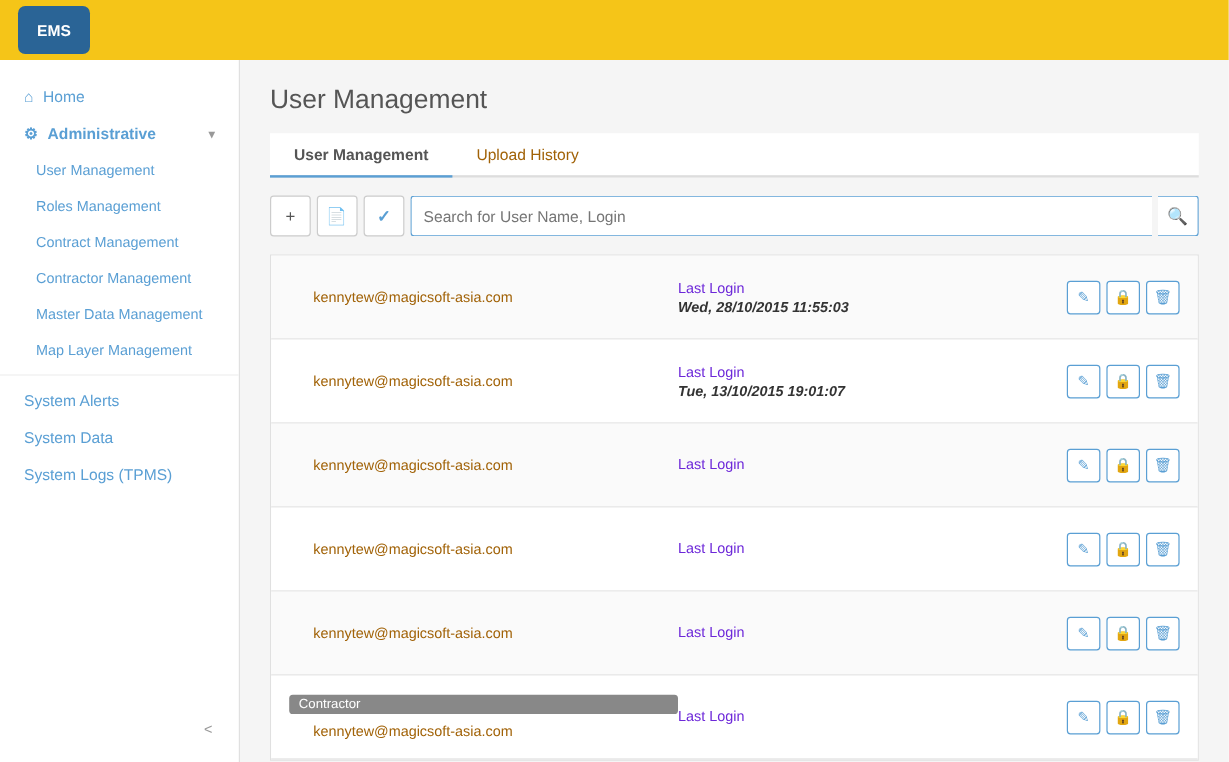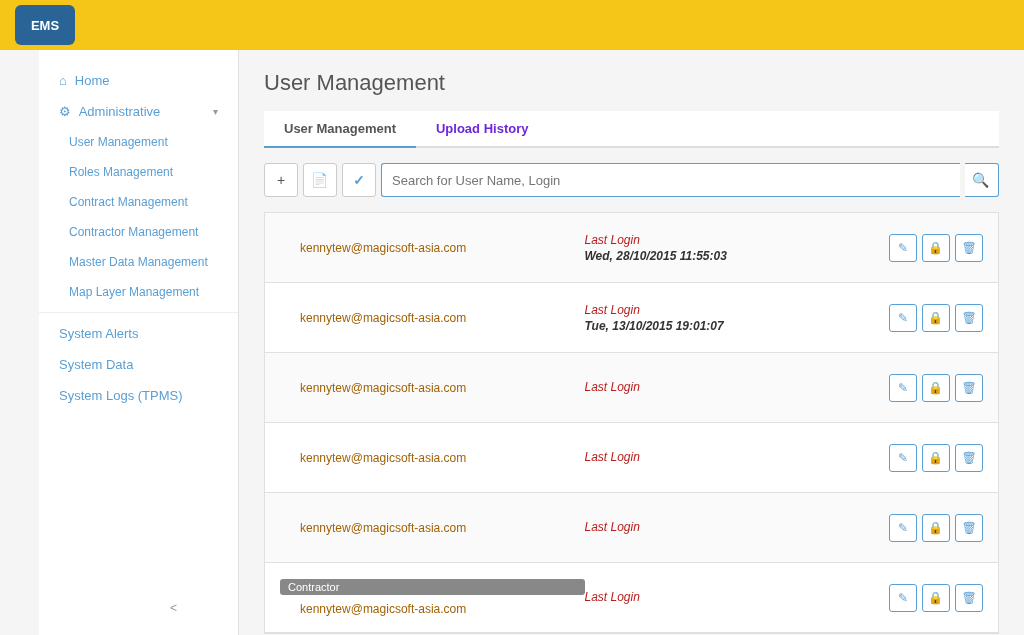--- a/index.html
+++ b/index.html
@@ -20,21 +20,20 @@
       border-radius: 6px;
       display: flex; align-items: center; justify-content: center;
       color: white; font-weight: bold; font-size: 13px;
     }
 
     
     .layout {
       display: flex;
       flex: 1;
       overflow: hidden;
-      margin-left: 39px;
     }
 
     
     .sidebar {
       width: 200px;
       background: white;
       border-right: 1px solid #e0e0e0;
       padding: 15px 0;
       flex-shrink: 0;
       overflow-y: auto;
@@ -42,21 +41,21 @@
     .sidebar-item {
       padding: 8px 20px;
       font-size: 13px;
       color: #5a9fd4;
       cursor: pointer;
       display: flex;
       align-items: center;
       gap: 8px;
     }
     .sidebar-item.section {
-      font-weight: normal;
+      font-weight: bold;
       font-size: 13px;
       color: #5a9fd4;
     }
     .sidebar-item.sub {
       padding-left: 30px;
       font-size: 12px;
       color: #5a9fd4;
     }
     .sidebar-collapse {
       margin-left: auto;
@@ -87,24 +86,23 @@
     .tabs {
       display: flex;
       border-bottom: 2px solid #ddd;
       background: white;
       margin-bottom: 15px;
     }
     .tab {
       padding: 10px 20px;
       font-size: 13px;
       cursor: pointer;
-      color: #6d28d9;
+      color: #a16207;
       border-bottom: 2px solid transparent;
       margin-bottom: -2px;
-      font-weight: bold;
     }
     .tab.active {
       color: #555;
       border-bottom: 2px solid #5a9fd4;
       font-weight: bold;
     }
 
     
     .toolbar {
       display: flex;
@@ -172,22 +170,21 @@
       padding-left: 20px;
     }
     .user-login {
       flex: 1;
       display: flex;
       flex-direction: column;
       gap: 2px;
     }
     .login-label {
       font-size: 12px;
-      color: #b91c1c;
-      font-style: italic;
+      color: #6d28d9;
     }
     .login-date {
       font-size: 12px;
       color: #333;
       font-style: italic;
       font-weight: bold;
     }
     .user-actions {
       display: flex;
       gap: 5px;

